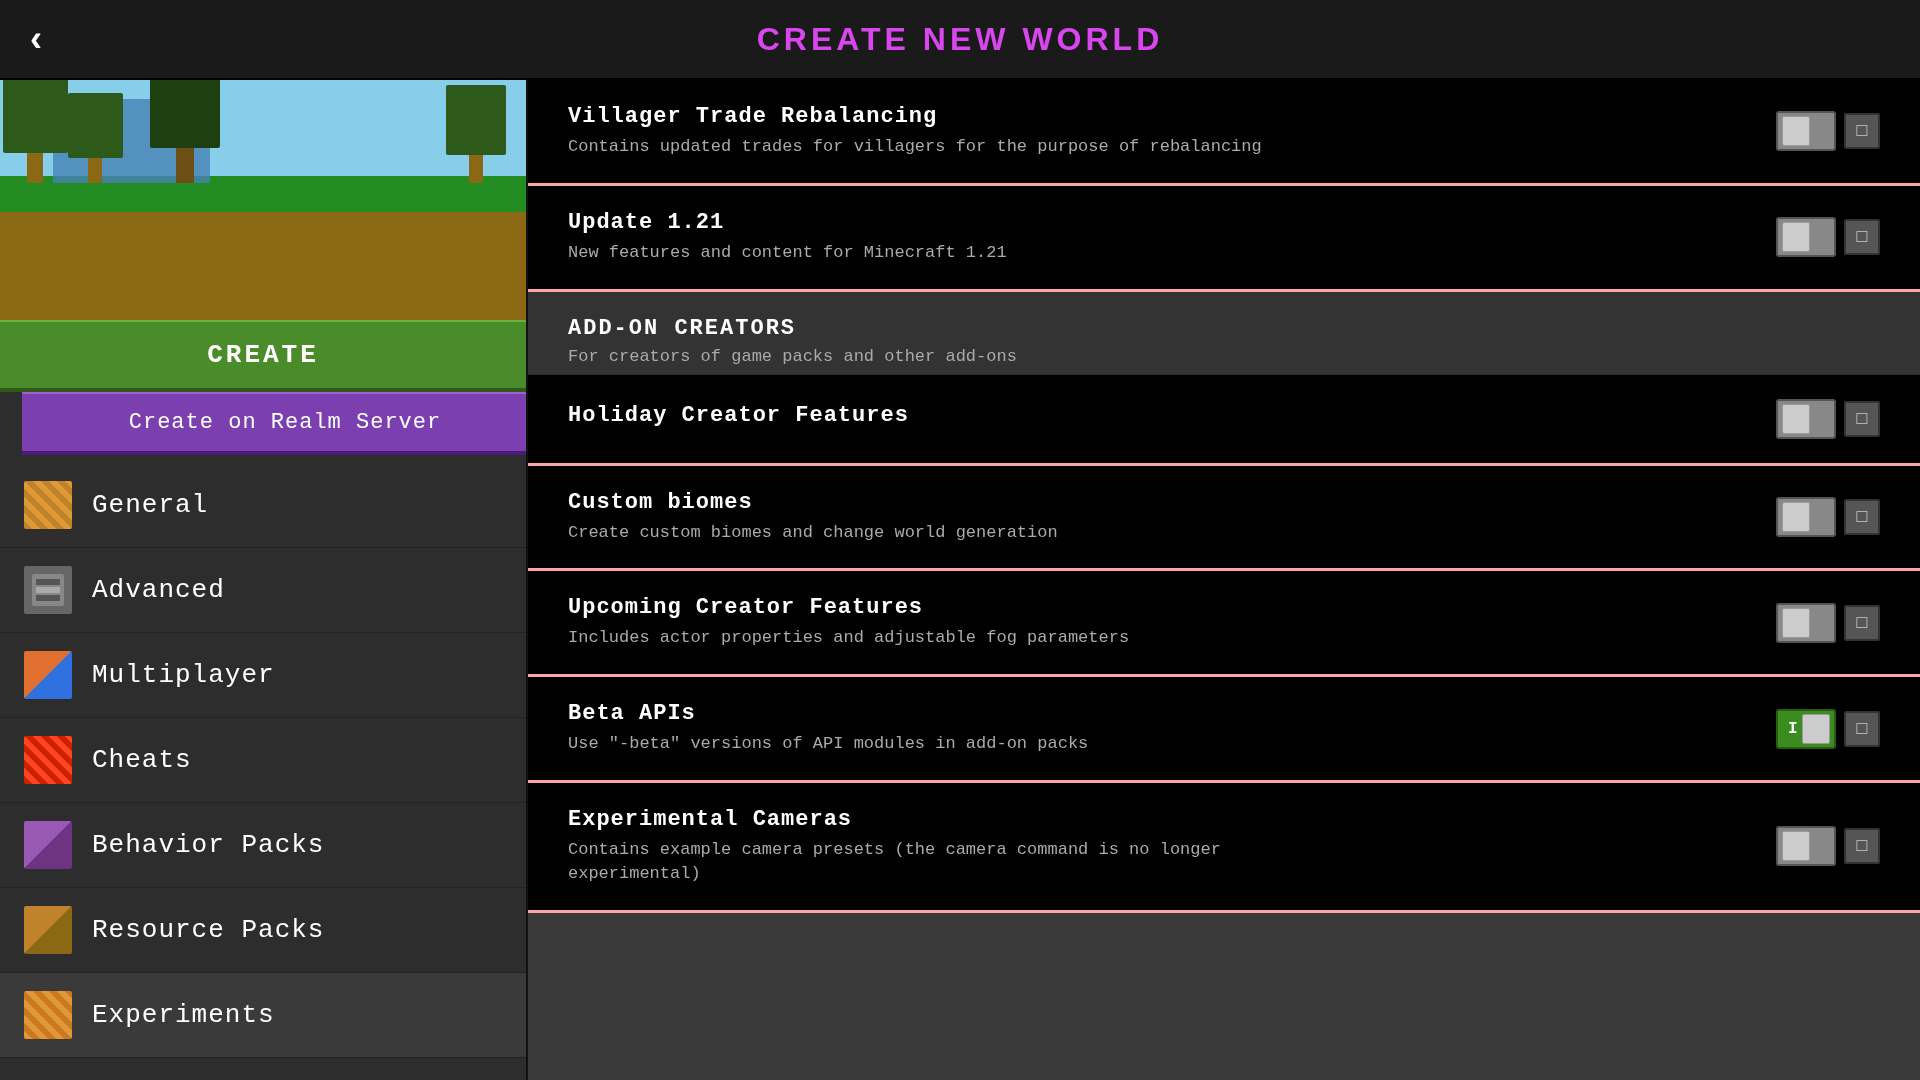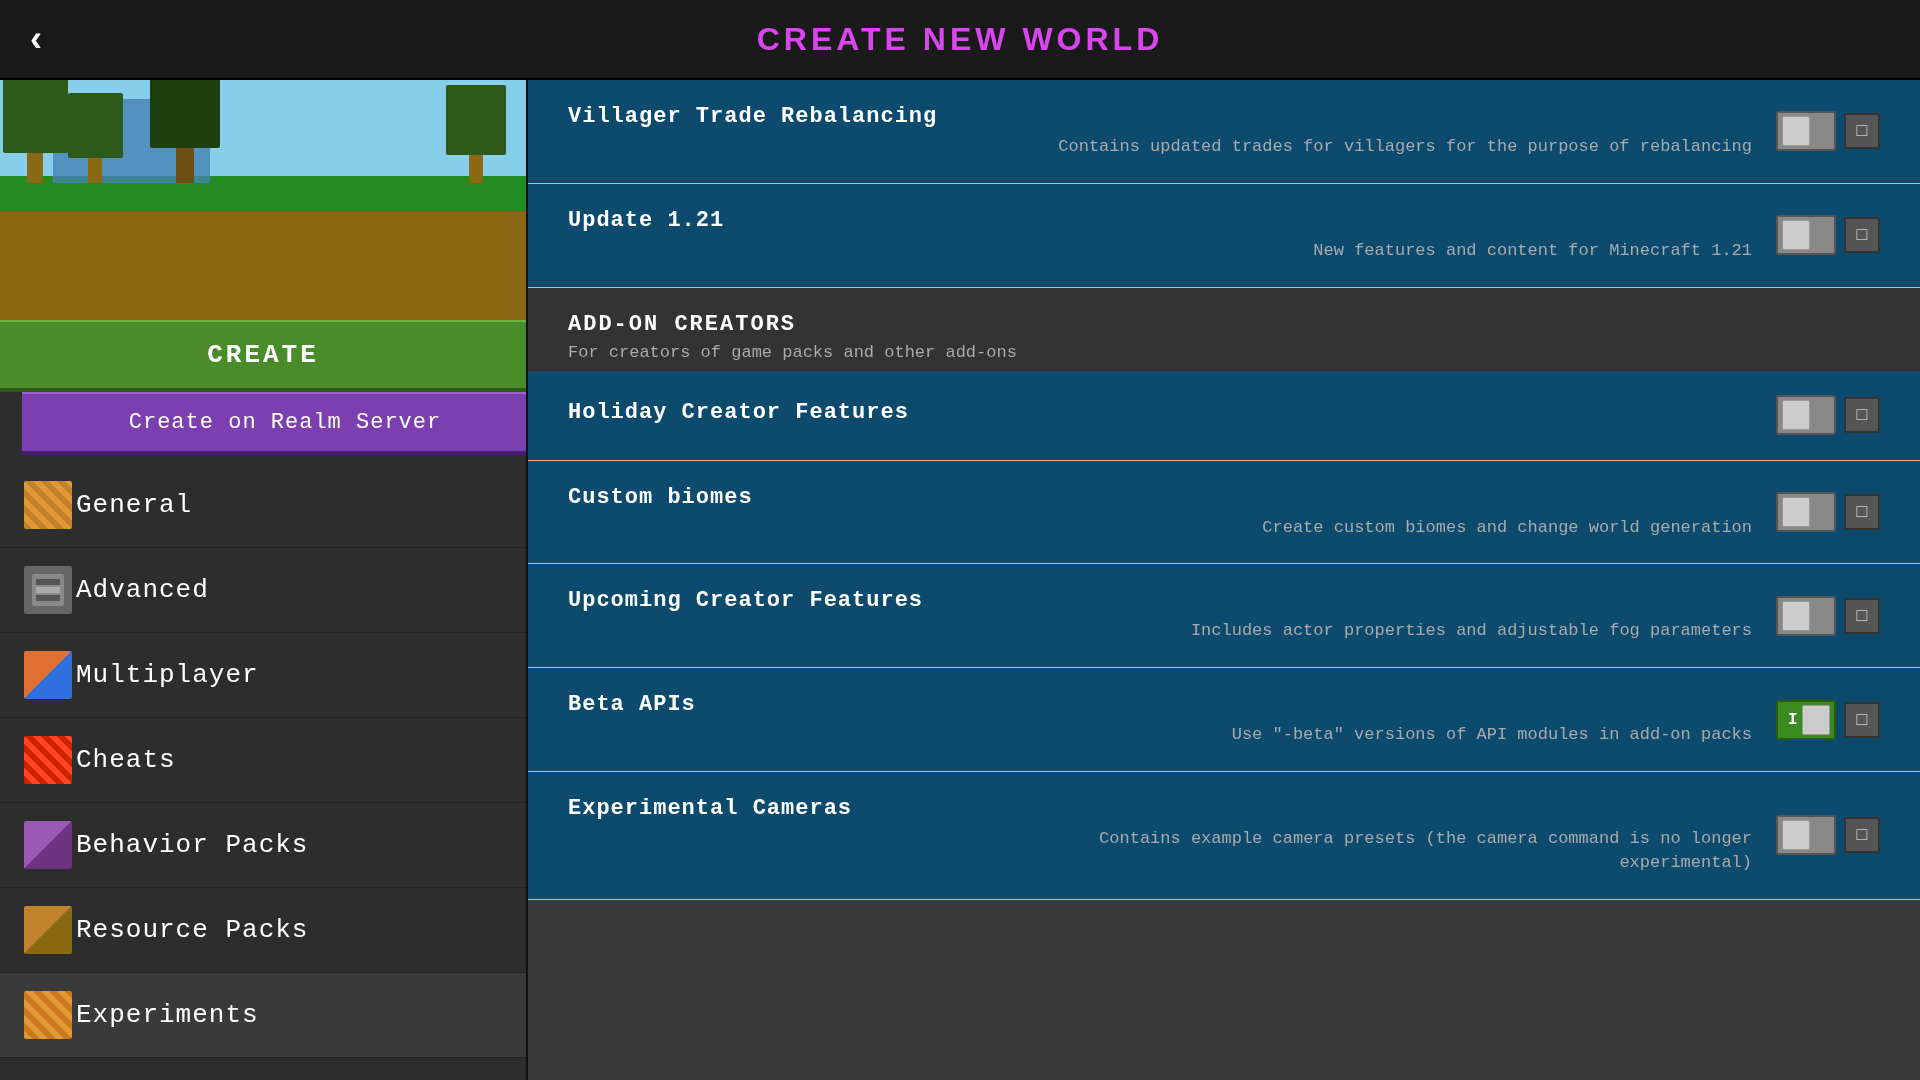--- a/index.html
+++ b/index.html
@@ -109,21 +109,21 @@
     .nav-items {
       flex: 1;
       overflow-y: auto;
     }
 
     .nav-item {
       display: flex;
       align-items: center;
       padding: 18px 24px;
       cursor: pointer;
-      gap: 4px;
+      gap: 20px;
       border-bottom: 1px solid #222;
     }
 
     .nav-item.active {
       background: #3a3a3a;
     }
 
     .nav-icon {
       width: 48px;
       height: 48px;
@@ -203,44 +203,43 @@
     .content::-webkit-scrollbar-thumb {
       background: #555;
       border: 2px solid #222;
     }
 
     
     .feature-row {
       display: flex;
       align-items: center;
       padding: 24px 40px;
-      border-bottom: 1px solid #fca5a5;
+      border-bottom: 3px solid #fca5a5;
       min-height: 90px;
-      background: #0c4a6e;
+      background: #000000;
     }
 
     .feature-info {
       flex: 1;
     }
 
     .feature-title {
       font-size: 22px;
       font-weight: bold;
       color: #ffffff;
       font-family: 'Courier New', monospace;
       letter-spacing: 1px;
       margin-bottom: 6px;
     }
 
     .feature-desc {
       font-size: 17px;
       color: #aaaaaa;
       font-family: 'Courier New', monospace;
       line-height: 1.4;
-      text-align: right;
     }
 
     .feature-toggle {
       display: flex;
       align-items: center;
       gap: 8px;
       flex-shrink: 0;
       margin-left: 24px;
     }
 

